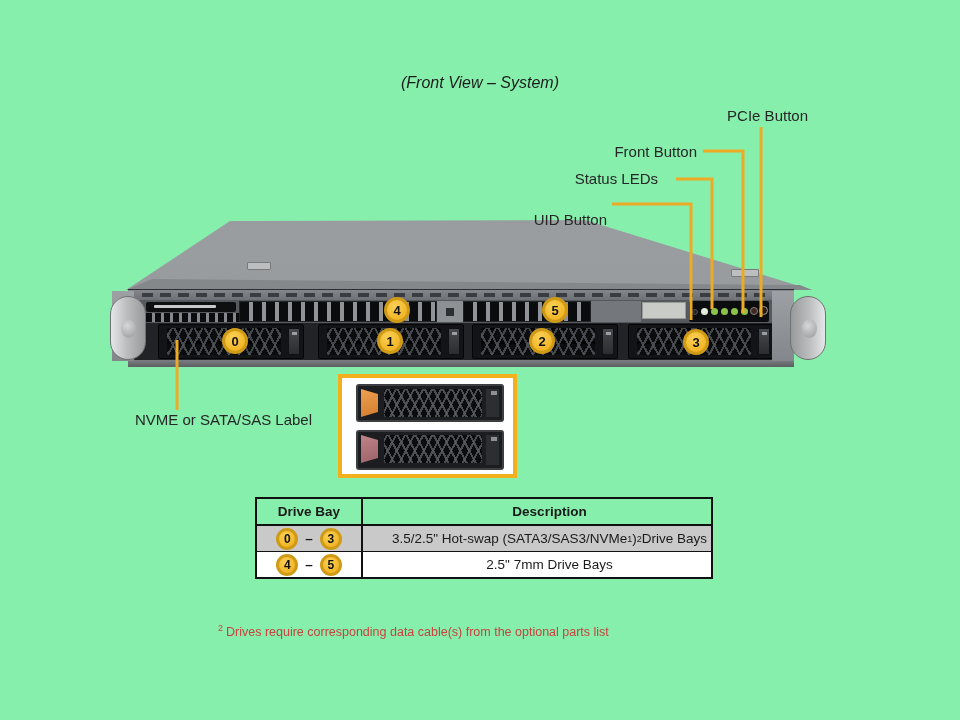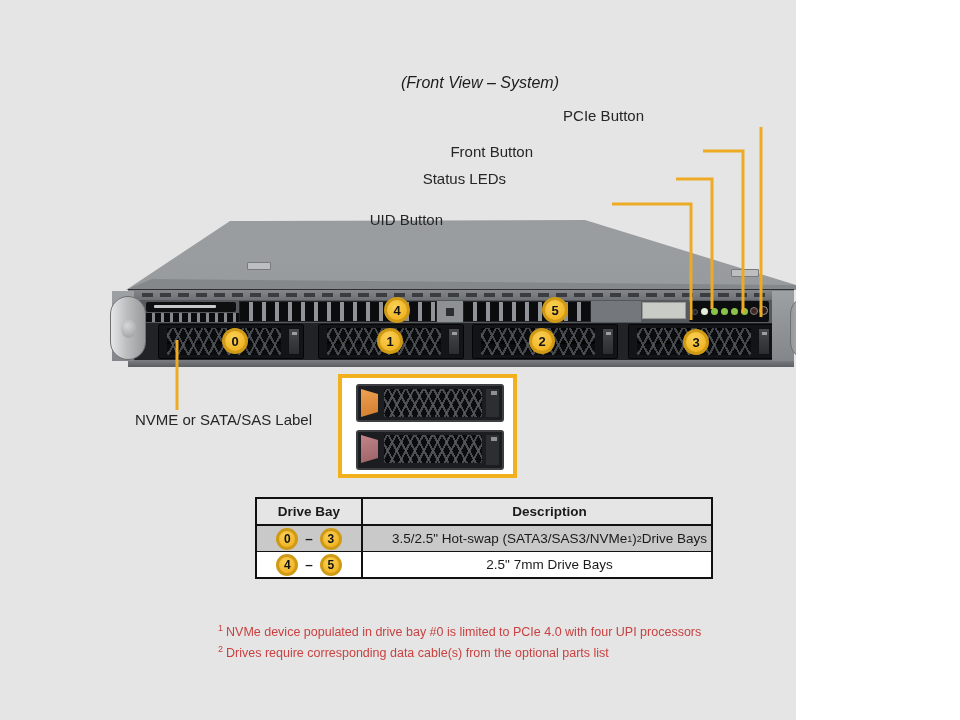--- a/index.html
+++ b/index.html
@@ -1,25 +1,25 @@
 <!DOCTYPE html>
 <html><head>
 <meta charset="utf-8">
 <style>
   html,body{margin:0;padding:0;background:#fff;}
-  .canvas{position:relative;width:796px;height:720px;background:#e5e5e5;overflow:hidden;
+  .canvas{position:relative;width:960px;height:720px;background:#86efac;overflow:hidden;
           font-family:"Liberation Sans",sans-serif;color:#1a1a1a;}
   .abs{position:absolute;}
 
   
   .fig-title{left:0;top:74px;width:960px;text-align:center;font-style:italic;font-size:16px;color:#1c1c1c;}
   .callout{font-size:15px;color:#262626;white-space:nowrap;}
   .co-power{top:107px;right:152px;}
   .co-reset{top:143px;right:263px;}
-  .co-status{top:170px;right:290px;}
+  .co-status{top:170px;right:302px;}
   .co-uid{top:211px;right:353px;}
   .co-nvme{top:411px;left:135px;}
 
   
   .lid{left:0;top:0;width:960px;height:720px;
        clip-path:polygon(230px 221px,585px 220px,812px 290px,126px 290px);
        background:linear-gradient(to bottom,#96999c 0%,#9a9da0 35%,#8a8d90 75%,#7f8285 100%);}
   .lid-seam{left:0;top:0;width:960px;height:720px;
        clip-path:polygon(152px 279px,800px 285px,812px 290px,126px 290px);
        background:#85888b;}
@@ -242,17 +242,16 @@
           <span class="badge badge-sm">5</span>
         </span>
       </div>
       <div class="tbl-cell">
         <span>2.5" 7mm Drive Bays</span>
       </div>
     </div>
   </div>
 
   <div class="abs footnotes">
-    <div><sup>1</sup><span>NVMe device populated in drive bay #0 is limited to PCIe 4.0 with four UPI processors</span></div>
     <div><sup>2</sup><span>Drives require corresponding data cable(s) from the optional parts list</span></div>
   </div>
 
 </div>
 
 </body></html>

